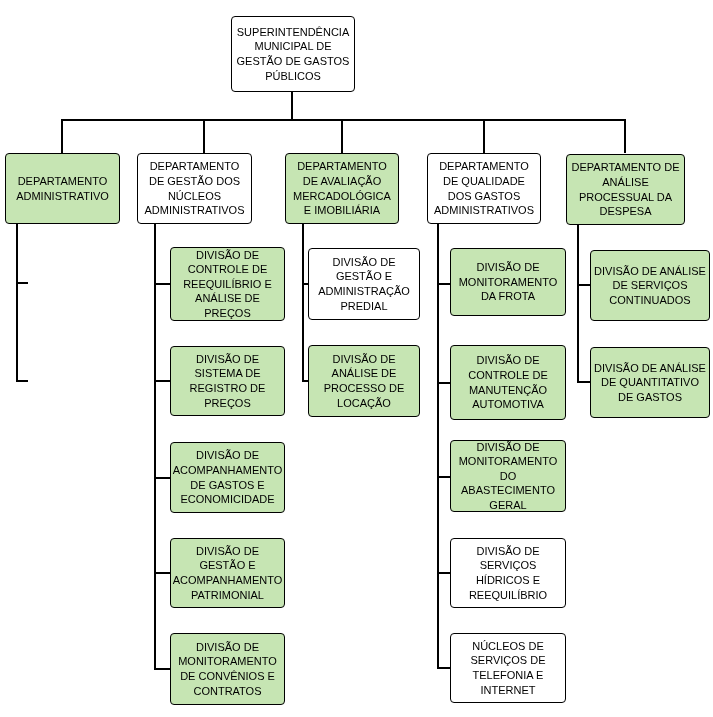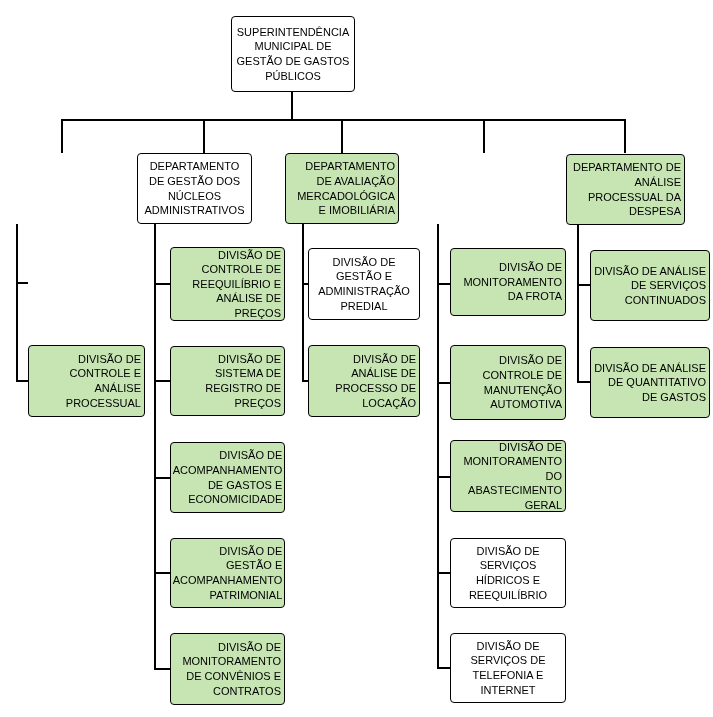--- a/index.html
+++ b/index.html
@@ -19,21 +19,21 @@
     background: var(--white_fill, #ffffff);
     color: var(--text, #000000);
     display: flex;
     align-items: center;
     justify-content: center;
     text-align: center;
     font-size: 11px;
     line-height: 1.32;
     padding: 2px 3px;
   }
-  .box.green { background: var(--green_fill, #c6e5b3); text-align: right; }
+  .box.green { background: var(--green_fill, #c6e5b3); }
   .line {
     position: absolute;
     background: var(--line, #000000);
   }
 </style>
 </head>
 <body>
 
 <div class="stage">
 
@@ -66,37 +66,38 @@
   <div class="line" style="left:437px;top:476px;width:13px;height:2px"></div>
   <div class="line" style="left:437px;top:572px;width:13px;height:2px"></div>
   <div class="line" style="left:437px;top:667px;width:13px;height:2px"></div>
 
   <div class="line" style="left:577px;top:225px;width:2px;height:158px"></div>
   <div class="line" style="left:577px;top:284px;width:13px;height:2px"></div>
   <div class="line" style="left:577px;top:381px;width:13px;height:2px"></div>
 
   <div class="box" style="left:231px;top:16px;width:124px;height:76px">SUPERINTENDÊNCIA MUNICIPAL DE GESTÃO DE GASTOS PÚBLICOS</div>
 
+  <div class="box green" style="left:5px;top:153px;width:115px;height:71px">DEPARTAMENTO ADMINISTRATIVO</div>
   <div class="box" style="left:137px;top:153px;width:115px;height:71px">DEPARTAMENTO DE GESTÃO DOS NÚCLEOS ADMINISTRATIVOS</div>
   <div class="box green" style="left:285px;top:153px;width:114px;height:71px">DEPARTAMENTO DE AVALIAÇÃO MERCADOLÓGICA E IMOBILIÁRIA</div>
+  <div class="box" style="left:427px;top:153px;width:114px;height:71px">DEPARTAMENTO DE QUALIDADE DOS GASTOS ADMINISTRATIVOS</div>
   <div class="box green" style="left:566px;top:154px;width:119px;height:71px">DEPARTAMENTO DE ANÁLISE PROCESSUAL DA DESPESA</div>
 
-  <div class="box green" style="left:28px;top:345px;width:117px;height:72px">DIVISÃO DE CONTROLE E ANÁLISE PROCESSUAL</div>
 
   <div class="box green" style="left:170px;top:247px;width:115px;height:74px">DIVISÃO DE CONTROLE DE REEQUILÍBRIO E ANÁLISE DE PREÇOS</div>
   <div class="box green" style="left:170px;top:346px;width:115px;height:70px">DIVISÃO DE SISTEMA DE REGISTRO DE PREÇOS</div>
   <div class="box green" style="left:170px;top:442px;width:115px;height:71px">DIVISÃO DE ACOMPANHAMENTO DE GASTOS E ECONOMICIDADE</div>
   <div class="box green" style="left:170px;top:538px;width:115px;height:70px">DIVISÃO DE GESTÃO E ACOMPANHAMENTO PATRIMONIAL</div>
   <div class="box green" style="left:170px;top:633px;width:115px;height:72px">DIVISÃO DE MONITORAMENTO DE CONVÊNIOS E CONTRATOS</div>
 
   <div class="box" style="left:308px;top:248px;width:112px;height:72px">DIVISÃO DE GESTÃO E ADMINISTRAÇÃO PREDIAL</div>
   <div class="box green" style="left:308px;top:345px;width:112px;height:72px">DIVISÃO DE ANÁLISE DE PROCESSO DE LOCAÇÃO</div>
 
   <div class="box green" style="left:450px;top:248px;width:116px;height:68px">DIVISÃO DE MONITORAMENTO DA FROTA</div>
   <div class="box green" style="left:450px;top:345px;width:116px;height:75px">DIVISÃO DE CONTROLE DE MANUTENÇÃO AUTOMOTIVA</div>
   <div class="box green" style="left:450px;top:440px;width:116px;height:72px">DIVISÃO DE MONITORAMENTO DO ABASTECIMENTO GERAL</div>
   <div class="box" style="left:450px;top:538px;width:116px;height:70px">DIVISÃO DE SERVIÇOS HÍDRICOS E REEQUILÍBRIO</div>
-  <div class="box" style="left:450px;top:633px;width:116px;height:70px">DIVISÃO DE SERVIÇOS DE TELEFONIA E INTERNET</div>
+  <div class="box" style="left:450px;top:633px;width:116px;height:70px">NÚCLEOS DE SERVIÇOS DE TELEFONIA E INTERNET</div>
 
   <div class="box green" style="left:590px;top:250px;width:120px;height:71px">DIVISÃO DE ANÁLISE DE SERVIÇOS CONTINUADOS</div>
   <div class="box green" style="left:590px;top:347px;width:120px;height:71px">DIVISÃO DE ANÁLISE DE QUANTITATIVO DE GASTOS</div>
 
 </div>
 
 </body></html>

